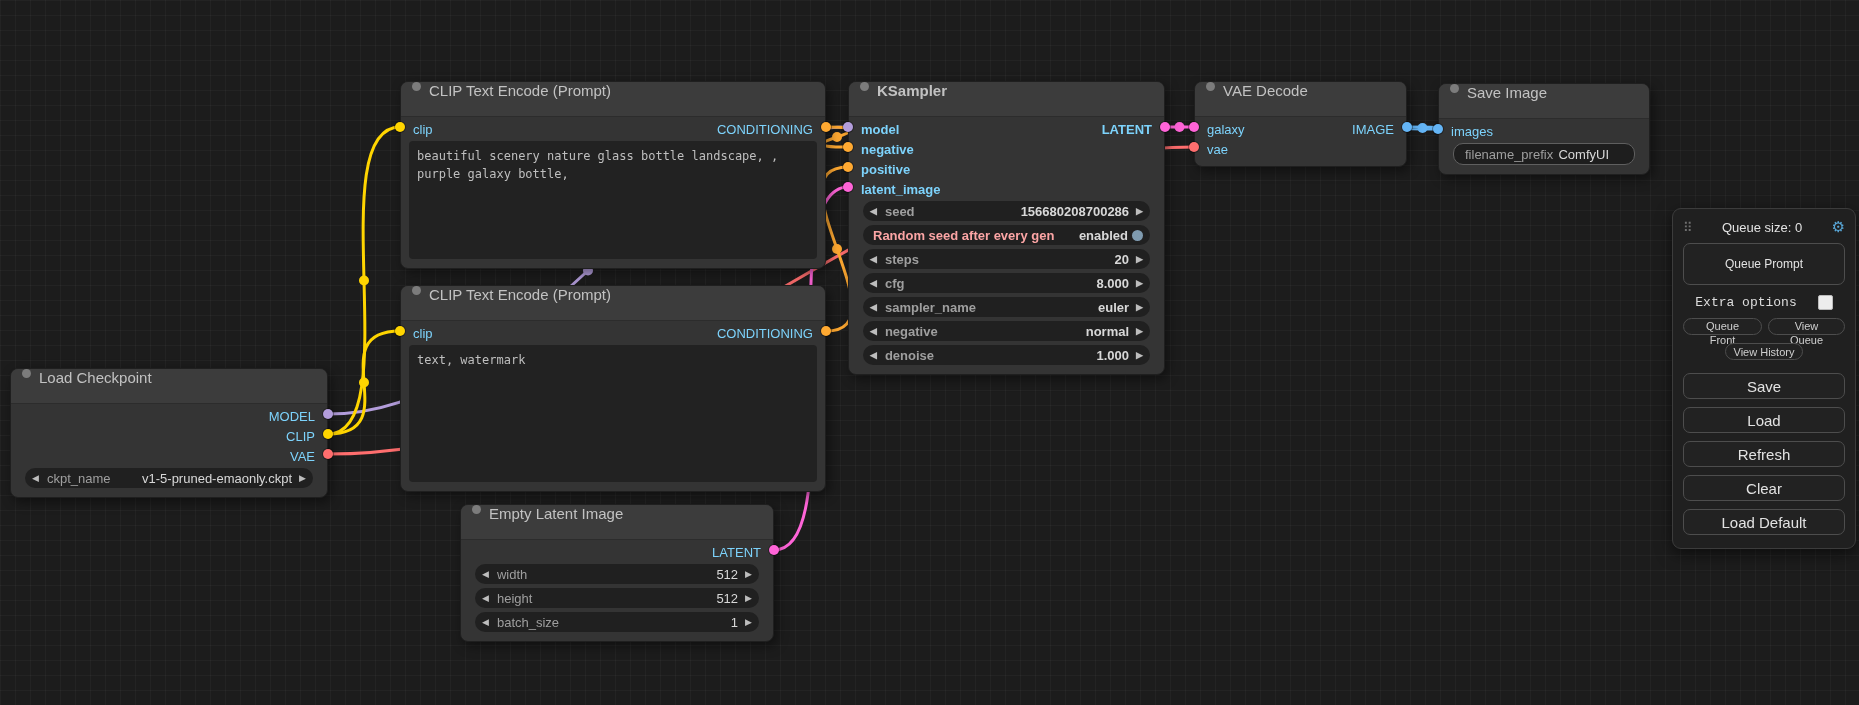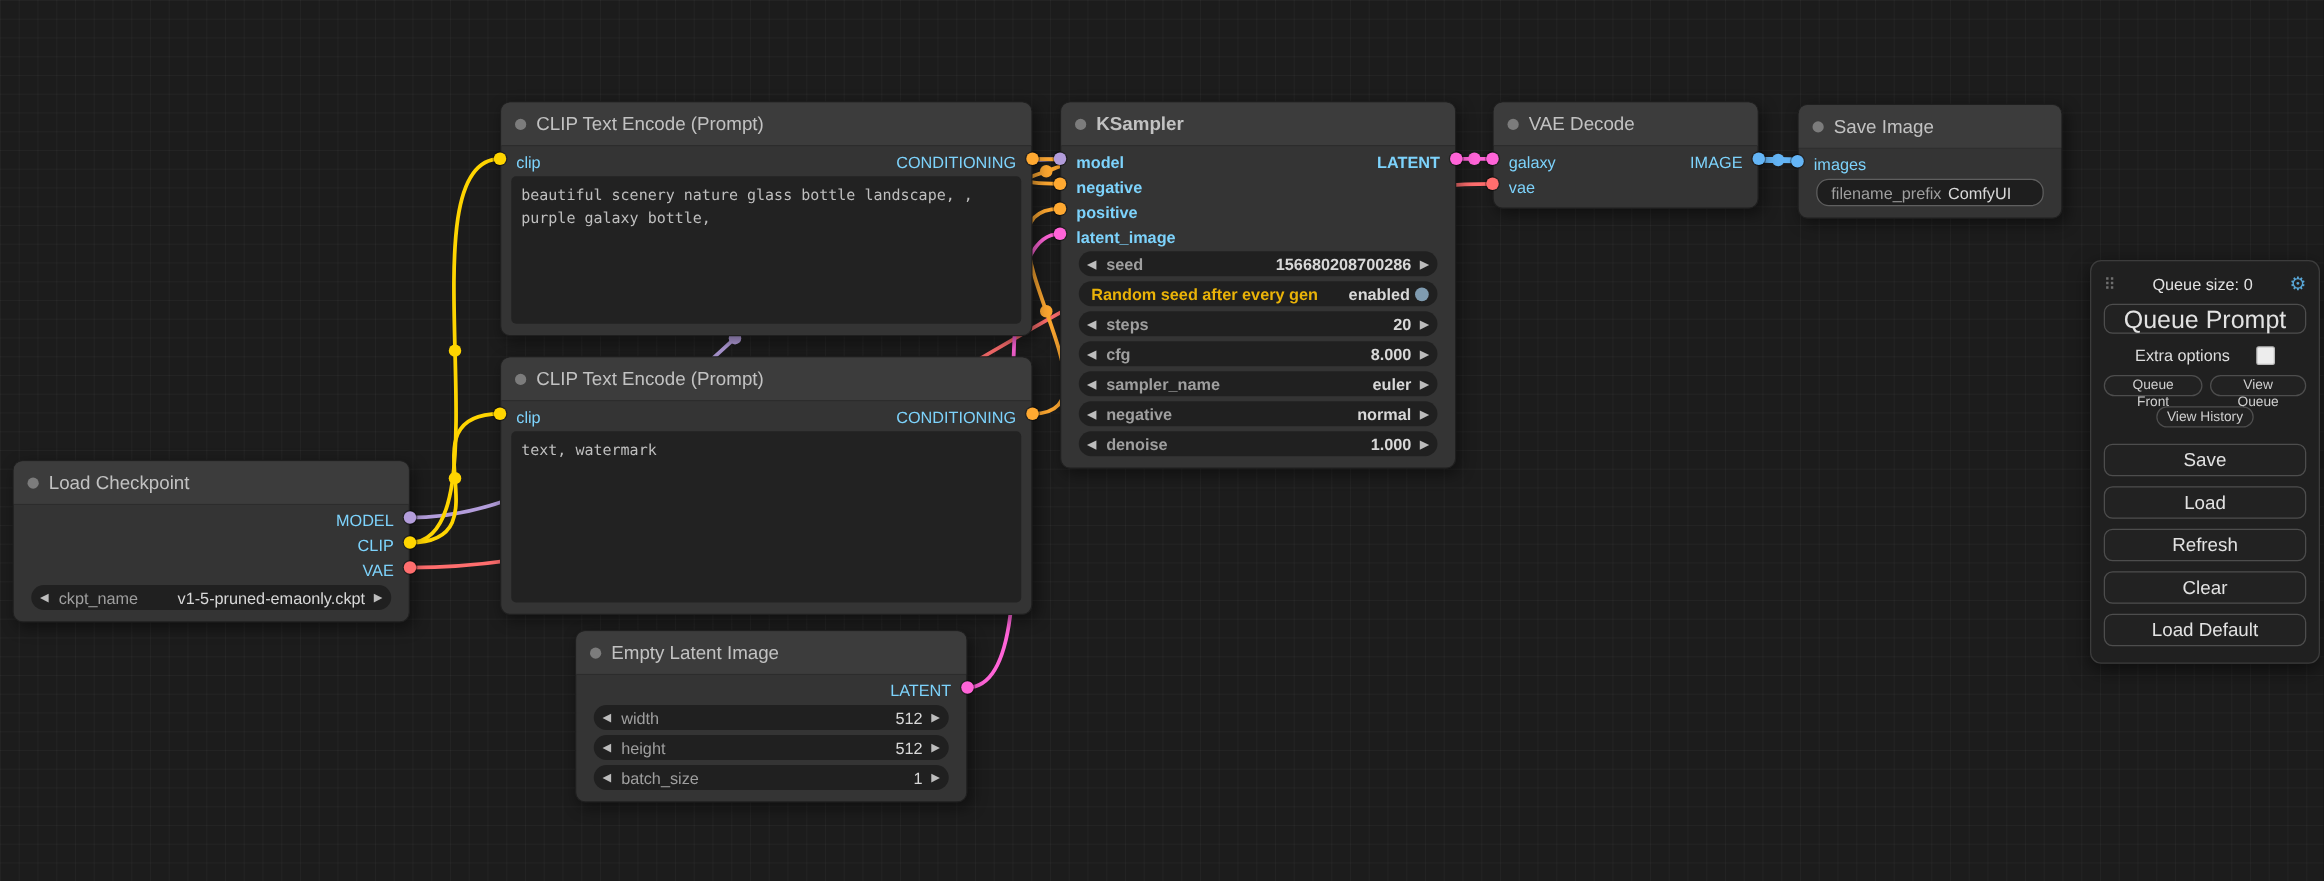--- a/index.html
+++ b/index.html
@@ -8,42 +8,42 @@
     background-color:#1c1c1c;
     background-image:
       linear-gradient(rgba(255,255,255,0.030) 1px, transparent 1px),
       linear-gradient(90deg, rgba(255,255,255,0.030) 1px, transparent 1px);
     background-size:15px 15px;}
   #wires{position:absolute;left:0;top:0;z-index:1;pointer-events:none;}
 
   
   .node{position:absolute;z-index:2;background:#343434;border:1px solid #1f1f1f;border-radius:8px;
     box-shadow:3px 4px 12px rgba(0,0,0,.45);color:#c9c9c9;}
-  .node-title{height:34px;display:flex;align-items:center;gap:8px;padding:0 11px;
+  .node-title{height:34px;display:flex;align-items:flex-start;gap:8px;padding:0 11px;
     background:#3c3c3c;border-radius:7px 7px 0 0;border-bottom:1px solid #2c2c2c;
     font-size:15px;color:#c2c2c2;white-space:nowrap;}
   .collapse-dot{width:9px;height:9px;border-radius:50%;background:#7c7c7c;flex:0 0 auto;}
   .slot-row{position:relative;height:20px;display:flex;align-items:flex-end;padding:0 12px;
     font-size:13px;color:#7dd3fc;}
   .sl-left{margin-right:auto;}
   .sl-right{margin-left:auto;}
   .port{position:absolute;top:50%;transform:translateY(-50%);width:10px;height:10px;border-radius:50%;
     background:#888;box-shadow:0 0 0 1px rgba(0,0,0,.35);}
   .pin{left:-6px;}
   .pout{right:-6px;}
 
   .widget{height:20px;margin:4px 14px 0;background:#202020;border-radius:10px;
     display:flex;align-items:center;padding:0 7px;font-size:13px;color:#a9a9a9;white-space:nowrap;overflow:hidden;}
   .warrow{color:#bdbdbd;font-size:9px;line-height:1;flex:0 0 auto;}
   .wlabel{margin-left:8px;color:#9f9f9f;}
   .wvalue{margin-left:auto;margin-right:7px;color:#d8d8d8;}
   .widget.textw{border:1px solid #5f5f5f;background:#1e1e1e;}
   .widget.textw .wlabel{margin-left:4px;}
   .widget.textw .wvalue{margin-right:18px;}
-  .widget.togglew .wlabel{margin-left:3px;color:#eab308;}
+  .widget.togglew .wlabel{margin-left:3px;color:#fca5a5;}
   .widget.togglew .wvalue{margin-right:4px;}
   .toggle-dot{width:11px;height:11px;border-radius:50%;flex:0 0 auto;}
   .widgets{margin-top:2px;}
   .node-pad{height:9px;}
 
   .prompt-area{margin:4px 8px 0;background:#222222;border-radius:4px;padding:6px 8px;
     font-family:"DejaVu Sans Mono",monospace;font-size:12px;line-height:1.5;color:#bfbfbf;
     white-space:pre-wrap;word-break:break-word;overflow:hidden;}
 
   
@@ -59,23 +59,23 @@
 
   
   #menu{position:absolute;left:1672px;top:208px;width:184px;z-index:3;box-sizing:border-box;
     background:#202020;border:1px solid #3c3c3c;border-radius:9px;padding:9px 10px 13px;
     box-shadow:0 5px 16px rgba(0,0,0,.55);color:#dddddd;}
   .menu-header{display:flex;align-items:center;justify-content:space-between;font-size:13px;color:#e2e2e2;}
   .drag-handle{color:#6f6f6f;font-size:13px;cursor:grab;}
   .gear{font-size:15px;cursor:pointer;}
   .btn{display:block;width:100%;box-sizing:border-box;background:#222222;border:1px solid #4d4d4d;
     border-radius:7px;color:#e2e2e2;font-family:inherit;cursor:pointer;}
-  .btn-queue{height:24px;font-size:20px;margin-top:7px;}
+  .btn-queue{height:42px;font-size:12px;margin-top:7px;}
   .btn-action{height:26px;font-size:15px;margin-top:8px;}
-  .extra-row{display:flex;align-items:center;justify-content:center;gap:21px;margin-top:10px;font-size:13px;}
+  .extra-row{display:flex;align-items:center;justify-content:center;gap:21px;margin-top:10px;font-size:13px;font-family:Liberation Mono, monospace;}
   .checkbox{width:13px;height:13px;background:#ededed;border-radius:2px;border:1px solid #bbb;cursor:pointer;}
   .pill-row{display:flex;gap:6px;justify-content:center;margin-top:8px;}
   .btn-pill{width:auto;height:17px;font-size:11px;padding:0 8px;border-radius:9px;color:#cfcfcf;line-height:14px;}
   .spacer-sm{height:5px;}
 </style>
 </head>
 <body>
 
 <div id="canvas">
   <svg id="wires" width="1859" height="705">

